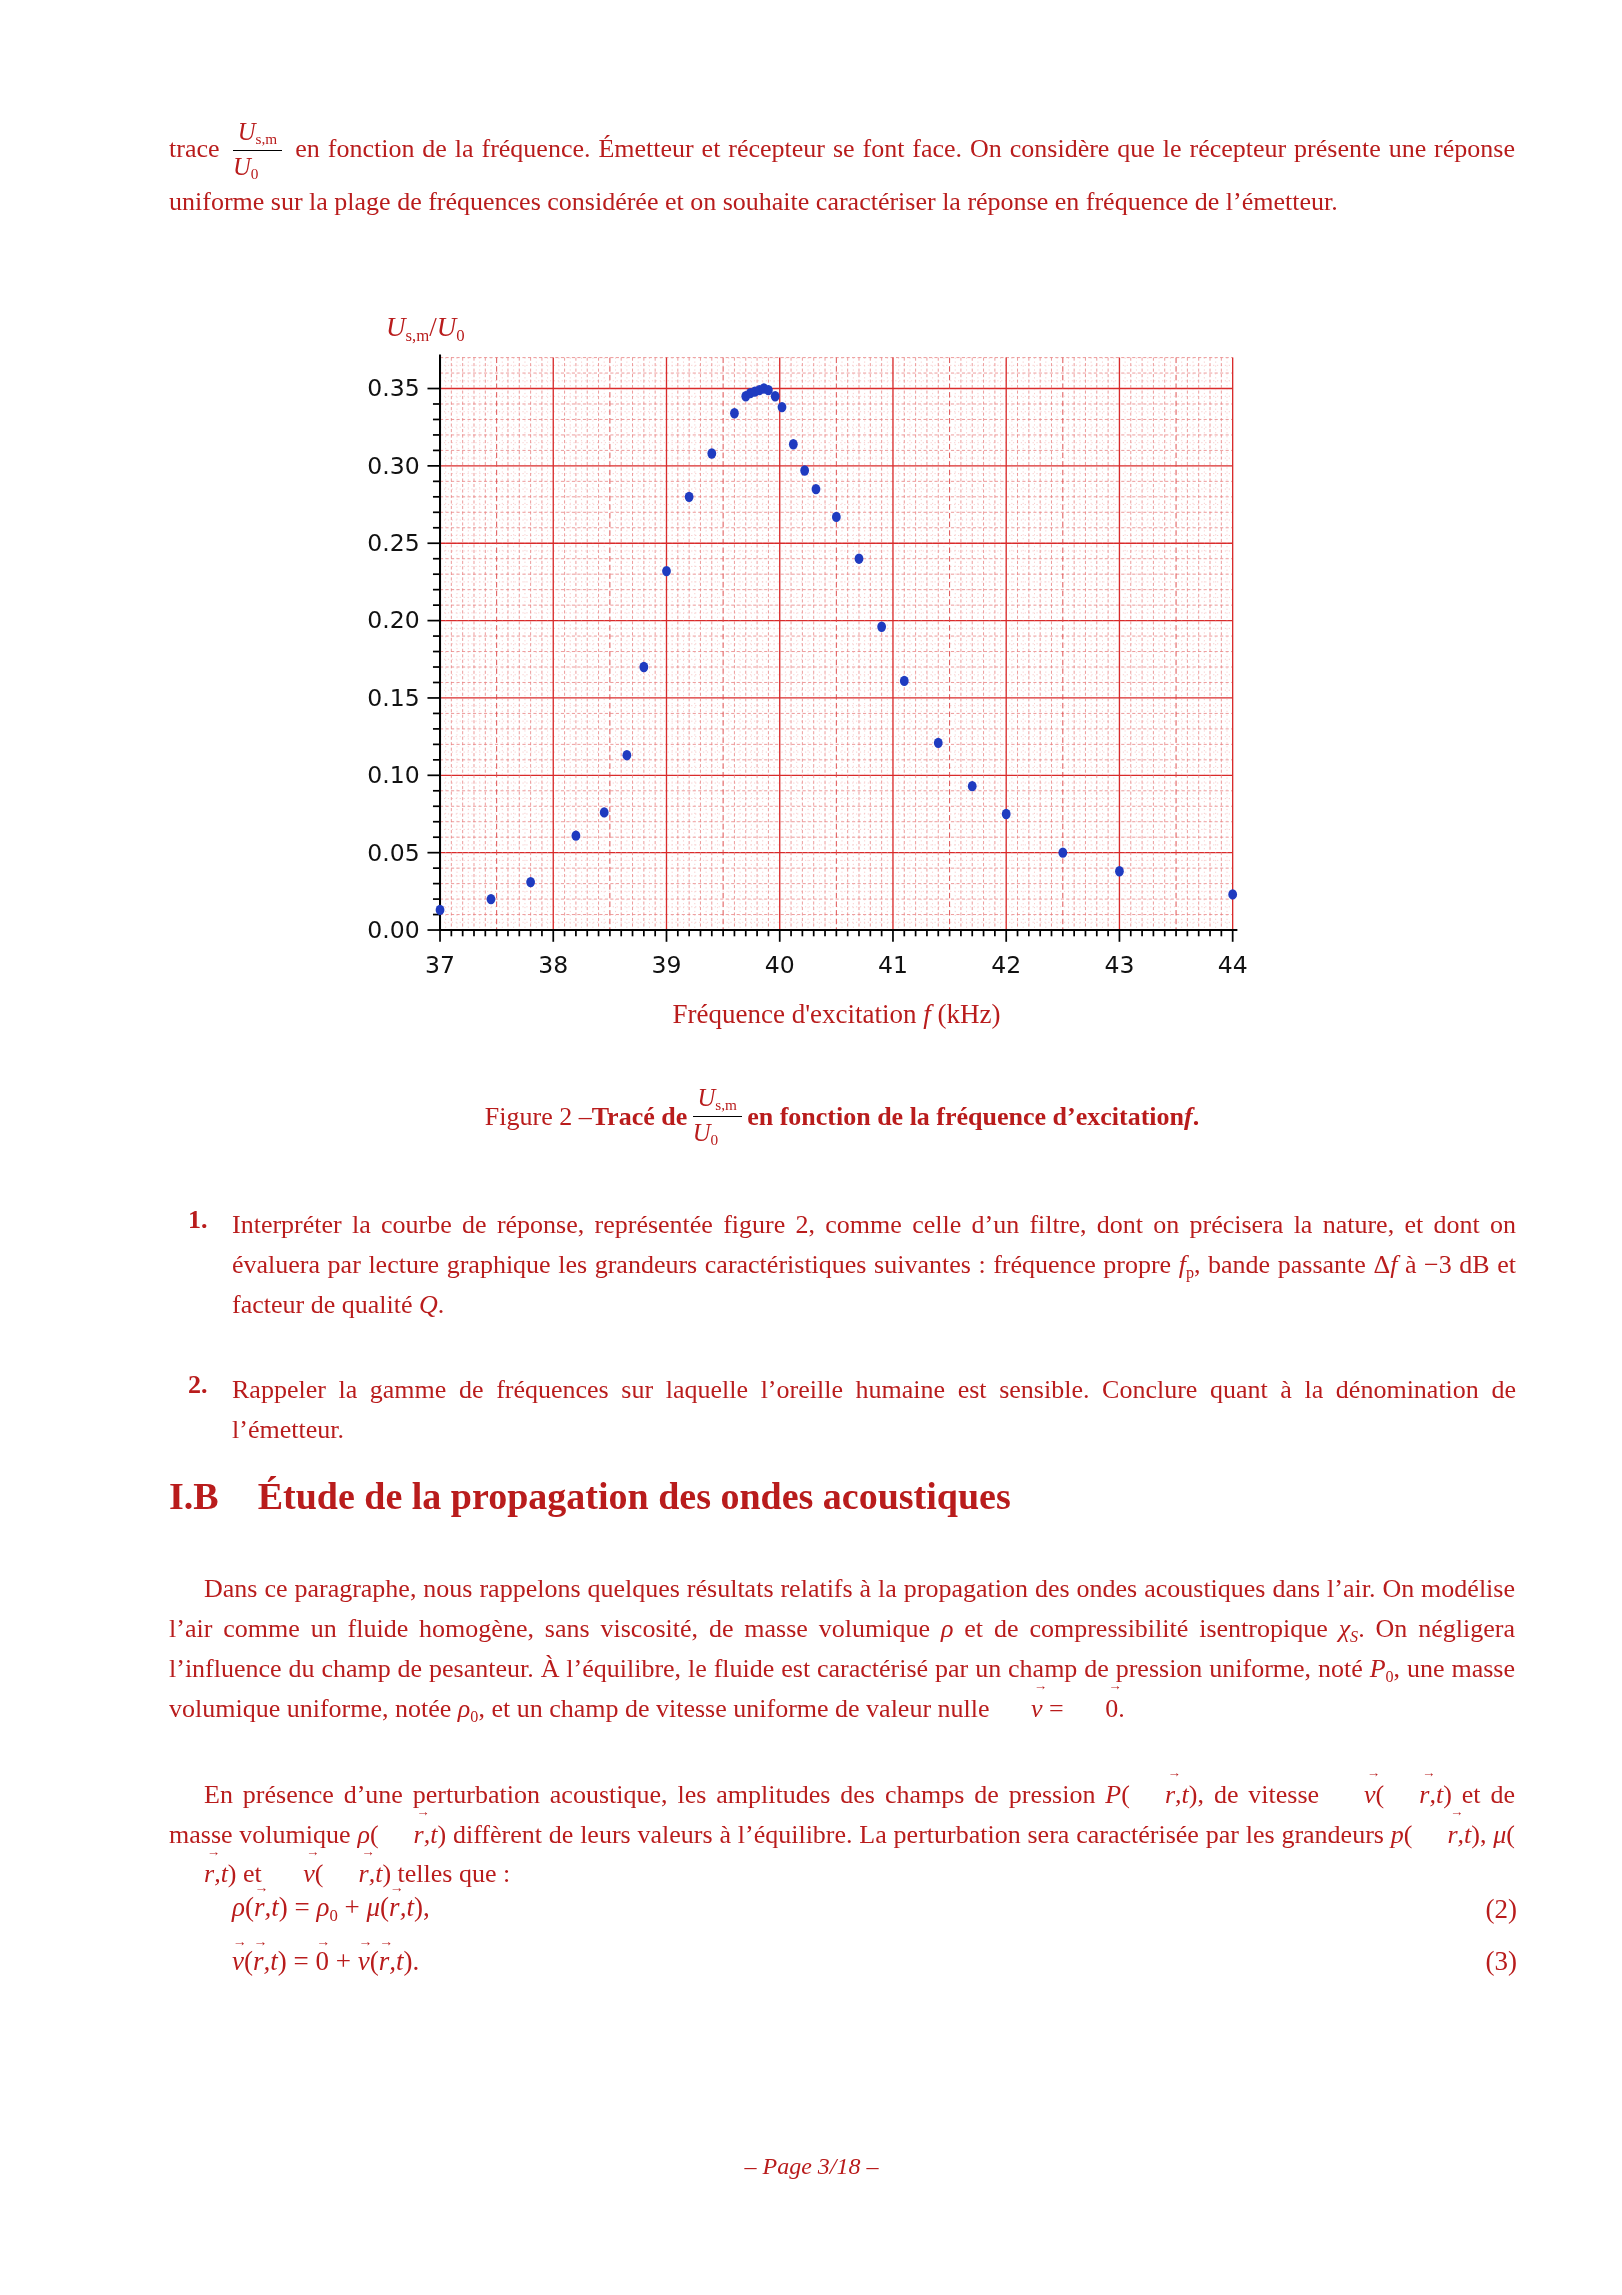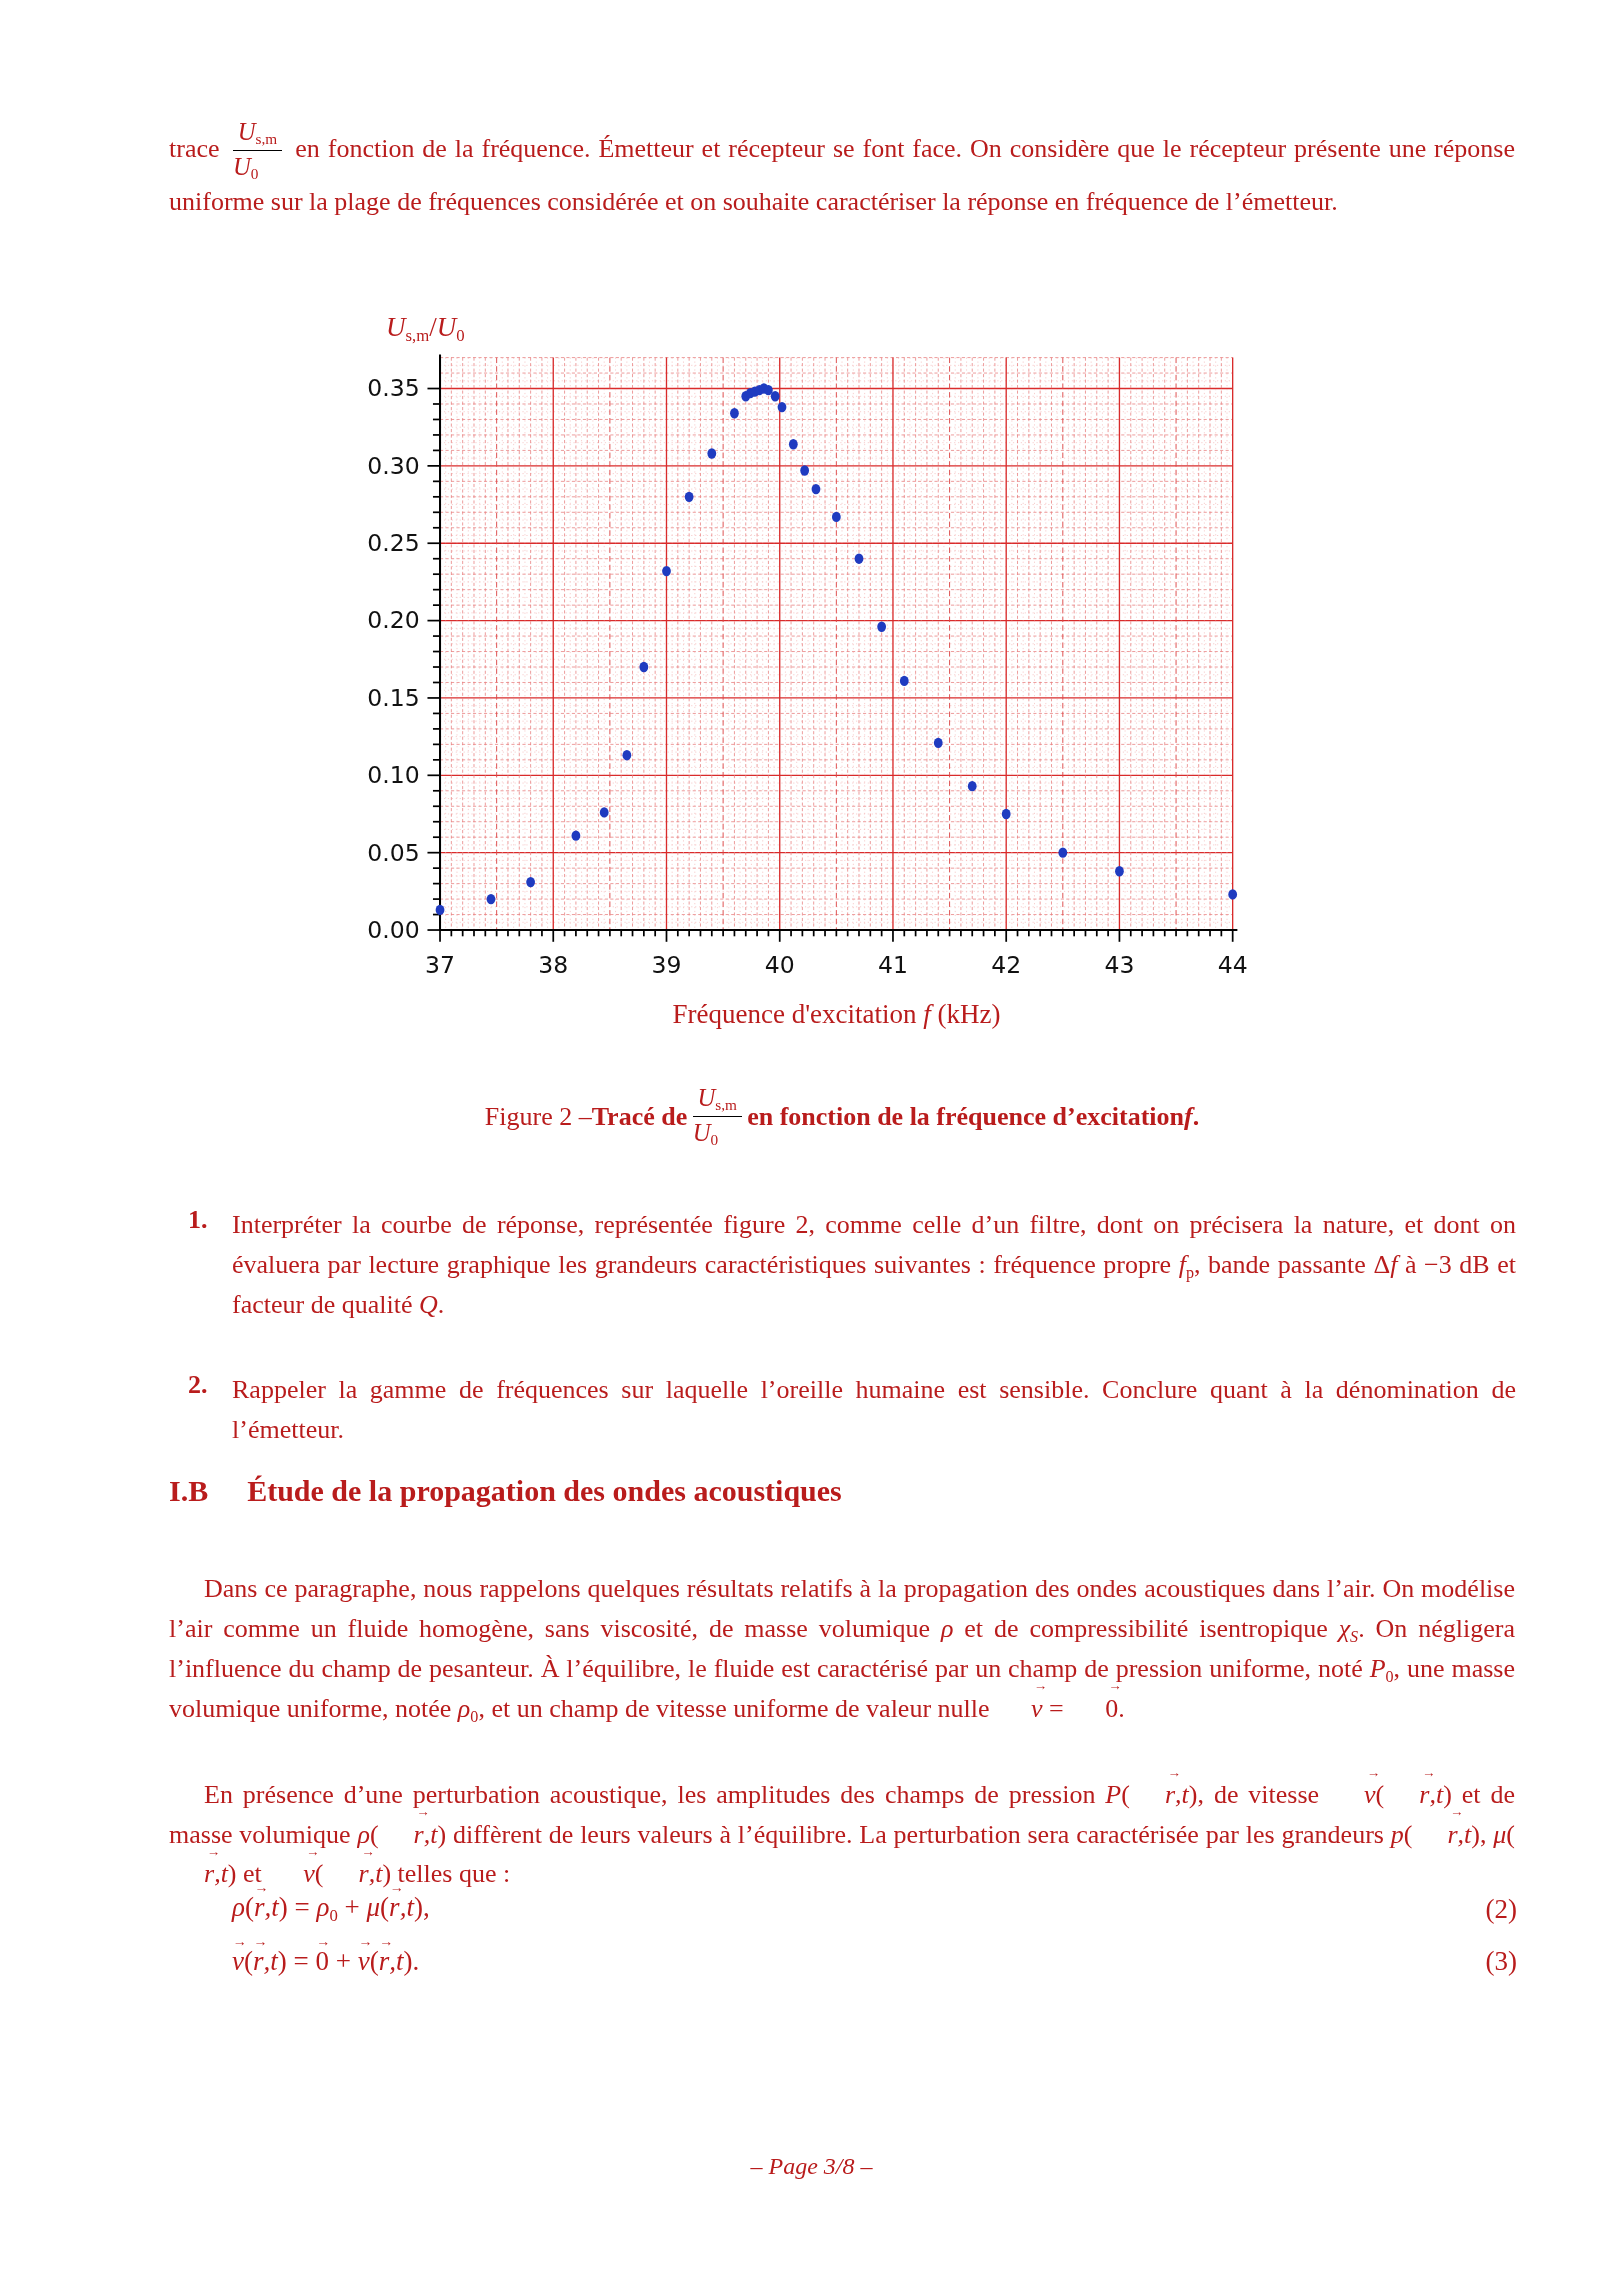--- a/index.html
+++ b/index.html
@@ -27,21 +27,21 @@
   .chartwrap{left:338px;top:306px;width:981px;height:683px;}
   .ticklab{font-family:"DejaVu Sans","Liberation Sans",sans-serif;font-size:30px;fill:#111;}
   .xlabel{left:338px;top:999px;width:997px;text-align:center;font-size:27px;}
   .caption{left:169px;top:1085px;width:1346px;display:flex;justify-content:center;
            align-items:center;}
   .q{display:flex;}
   .q1{left:188px;top:1205px;}
   .q2{left:188px;top:1370px;}
   .qnum{font-weight:bold;width:44px;flex:none;}
   .qtext{width:1284px;text-align:justify;line-height:1.52;}
-  .sec{left:169px;top:1474px;font-size:30px;font-weight:bold;}
+  .sec{left:169px;top:1474px;font-size:38px;font-weight:bold;}
   .secnum{margin-right:39px;}
   .para{width:1346px;text-align:justify;line-height:1.52;text-indent:35px;}
   .pb1{left:169px;top:1543px;}
   .pb2{left:169px;top:1749px;}
   .eqs{left:232px;top:1883px;width:1285px;font-size:27px;}
   .eqrow{display:flex;justify-content:space-between;align-items:center;height:52px;}
   .footer{left:0;top:2153px;width:1623px;text-align:center;font-style:italic;font-size:24px;}
 </style>
 </head>
 <body>
@@ -466,16 +466,16 @@
     <div class="eqrow">
       <span><span class="rs-i">ρ</span><span>(</span><span class="rs-i rs-vec">r</span><span class="rs-i">,t</span><span>) = </span><span class="rs-i">ρ</span><span class="rs-sub">0</span><span> + </span><span class="rs-i">μ</span><span>(</span><span class="rs-i rs-vec">r</span><span class="rs-i">,t</span><span>),</span></span>
       <span>(2)</span>
     </div>
     <div class="eqrow">
       <span><span class="rs-i rs-vec">v</span><span>(</span><span class="rs-i rs-vec">r</span><span class="rs-i">,t</span><span>) = </span><span class="rs-vec">0</span><span> + </span><span class="rs-i rs-vec">v</span><span>(</span><span class="rs-i rs-vec">r</span><span class="rs-i">,t</span><span>).</span></span>
       <span>(3)</span>
     </div>
   </div>
 
-  <div class="abs footer">– Page 3/8 –</div>
+  <div class="abs footer">– Page 3/18 –</div>
 
 </div>
 
 
 </body></html>

